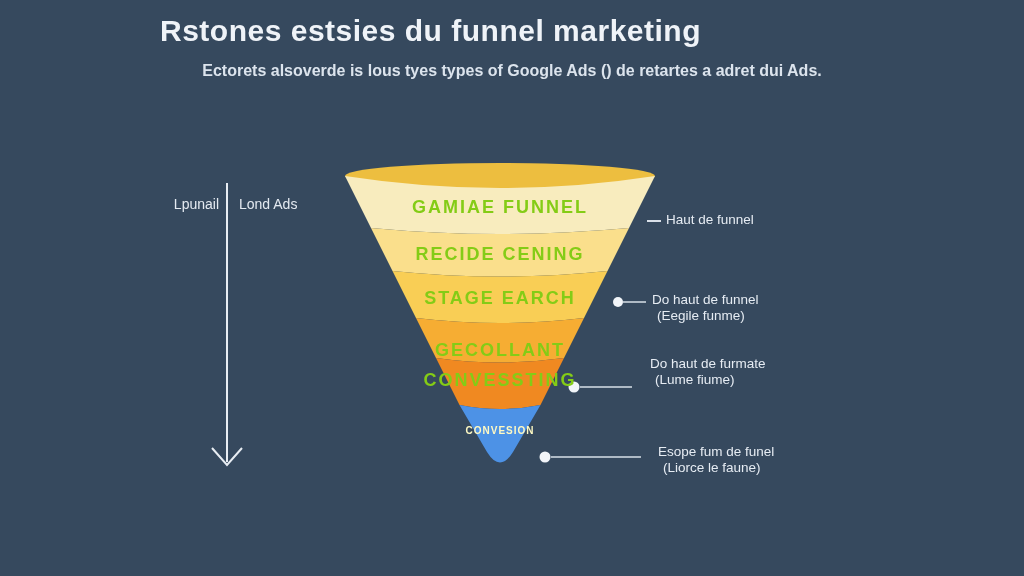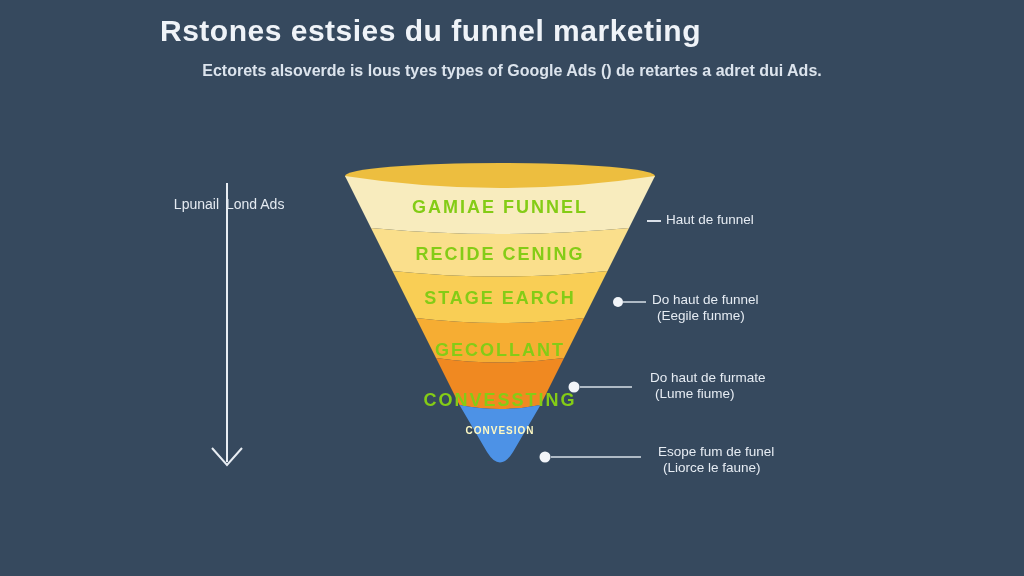--- a/index.html
+++ b/index.html
@@ -19,41 +19,41 @@
     position: absolute; top: 62px; left: 0; width: 1024px;
     text-align: center;
     font-size: 16px; font-weight: 600; color: #DCE4ED;
   }
   .diagram-svg { position: absolute; top: 0; left: 0; }
   .axis-label {
     position: absolute; top: 196px;
     font-size: 14px; color: #E4EAF1; font-weight: 400;
   }
   .axis-label.left  { left: 136px; width: 83px; text-align: right; }
-  .axis-label.right { left: 226px; width: 110px; text-align: left; }
+  .axis-label.right { left: 239px; width: 110px; text-align: left; }
   .funnel-label {
     position: absolute; left: 0; width: 1000px;
     text-align: center;
     font-size: 18px; font-weight: bold; letter-spacing: 2px;
     color: #84cc16;
   }
   .funnel-label.l1 { top: 197px; }
   .funnel-label.l2 { top: 244px; }
   .funnel-label.l3 { top: 288px; }
   .funnel-label.l4 { top: 340px; }
-  .funnel-label.l5 { top: 390px; }
+  .funnel-label.l5 { top: 370px; }
   .funnel-label.l6 { top: 425px; font-size: 10px; color: #fef9c3; letter-spacing: 1px; }
   .annotation {
     position: absolute;
     font-size: 13.5px; color: #E6ECF3; line-height: 16px;
   }
   .annotation .sub { padding-left: 5px; }
   .ann-1 { left: 666px; top: 212px; }
   .ann-2 { left: 652px; top: 292px; }
-  .ann-3 { left: 650px; top: 370px; }
+  .ann-3 { left: 650px; top: 356px; }
   .ann-4 { left: 658px; top: 444px; }
 </style>
 </head>
 <body>
 
 <div class="title">Rstones estsies du funnel marketing</div>
 <div class="subtitle">Ectorets alsoverde is lous tyes types of Google Ads () de retartes a adret dui Ads.</div>
 
 <svg class="diagram-svg" width="1024" height="576" viewBox="0 0 1024 576">
 

